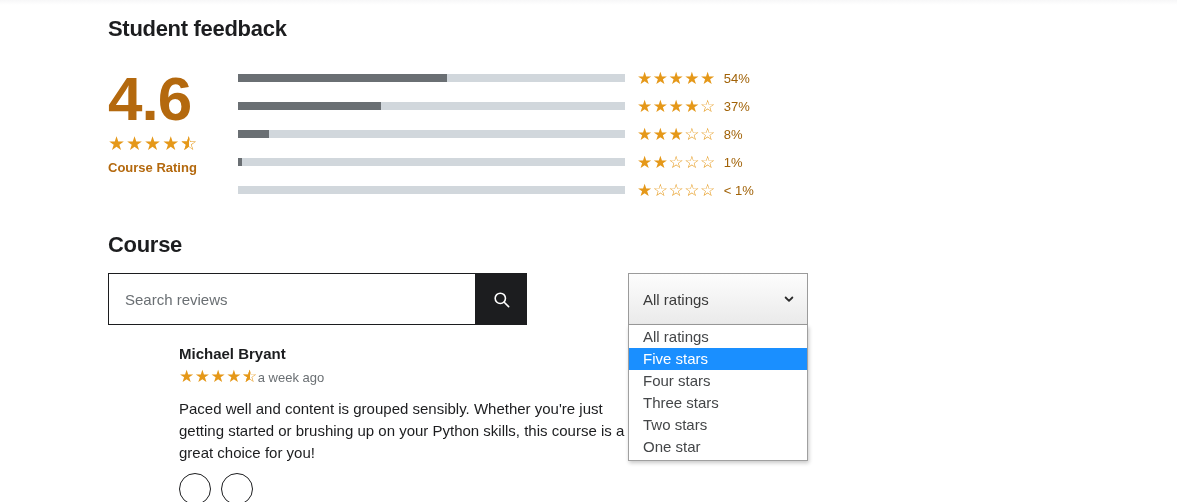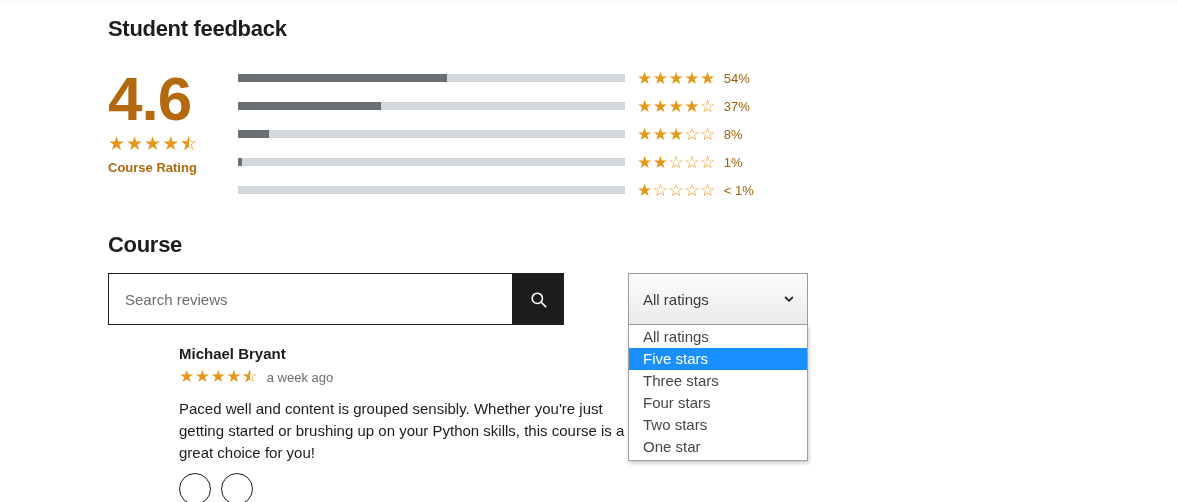--- a/index.html
+++ b/index.html
@@ -118,21 +118,21 @@
     top: 232px;
     font-size: 22px;
     font-weight: bold;
     letter-spacing: -0.3px;
   }
 
   .search-wrap {
     position: absolute;
     left: 108px;
     top: 273px;
-    width: 456px;
+    width: 419px;
     height: 52px;
     display: flex;
     box-sizing: border-box;
   }
   .search-input {
     flex: 1;
     border: 1px solid #1c1d1f;
     border-right: none;
     box-sizing: border-box;
     font-family: "Liberation Sans", sans-serif;
@@ -239,21 +239,20 @@
     align-items: center;
   }
   .rv-stars {
     font-size: 17px;
     letter-spacing: 0.5px;
     line-height: 18px;
     color: #e59819;
     white-space: nowrap;
   }
   .rv-time {
-    margin-left: 9px;
     font-size: 13px;
     color: #6a6f73;
   }
   .rv-text {
     margin-top: 12px;
     font-size: 15px;
     line-height: 22px;
     color: #1c1d1f;
     width: 470px;
   }
@@ -349,22 +348,22 @@
   <div class="select-wrap">
     <div class="select-box">
       <span>All ratings</span>
       <svg class="chev" viewBox="0 0 16 16" fill="none" stroke="#2b2b2b" stroke-width="2.4" stroke-linecap="round" stroke-linejoin="round">
         <polyline points="3.5,6 8,10.5 12.5,6"></polyline>
       </svg>
     </div>
     <div class="select-list">
         <div class="opt">All ratings</div>
         <div class="opt selected">Five stars</div>
+        <div class="opt">Four stars</div>
         <div class="opt">Three stars</div>
-        <div class="opt">Four stars</div>
         <div class="opt">Two stars</div>
         <div class="opt">One star</div>
       </div>
   </div>
 
   <div class="review">
     <div class="rv-body">
       <div class="rv-name">Michael Bryant</div>
       <div class="rv-meta">
         <span class="rv-stars"><span>★</span><span>★</span><span>★</span><span>★</span><span style="position:relative;display:inline-block"><span style="color:#e59819">☆</span><span style="position:absolute;left:0;top:0;width:50%;overflow:hidden;color:#e59819">★</span></span></span>

